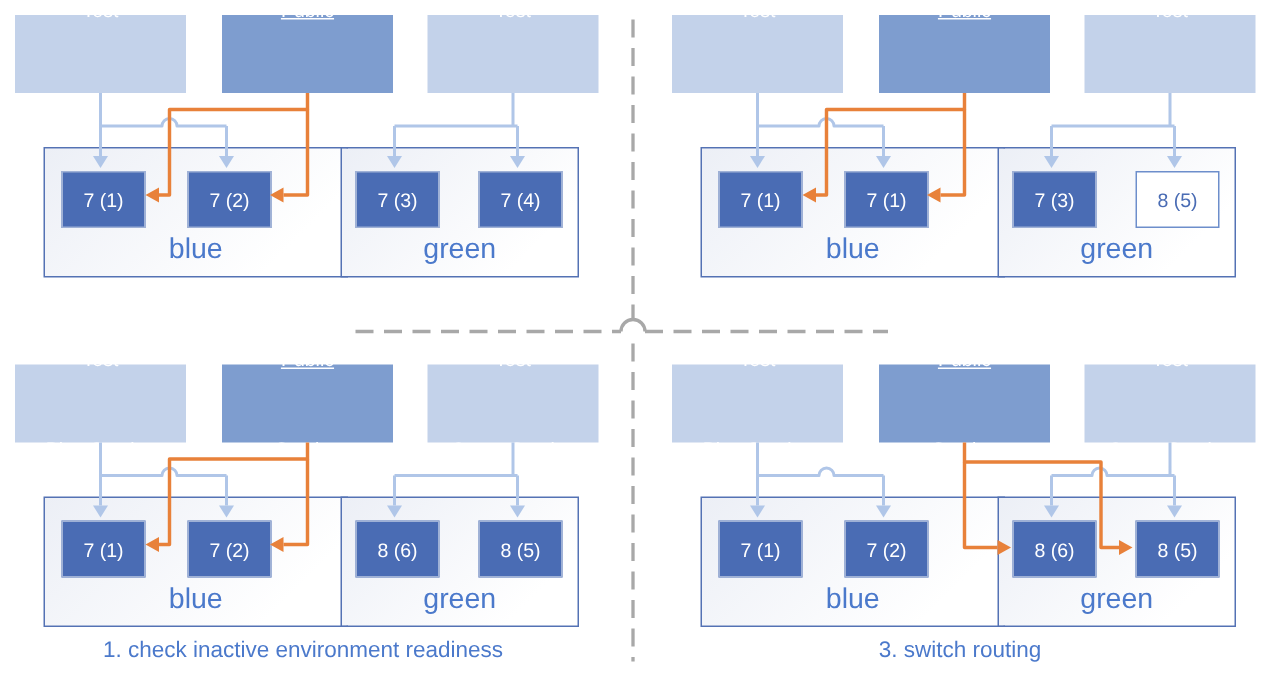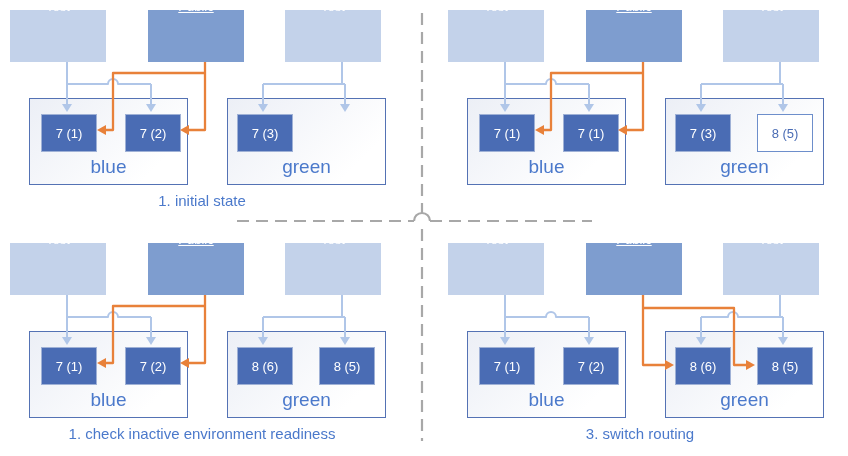--- a/index.html
+++ b/index.html
@@ -6,37 +6,37 @@
   .canvas {
     position:relative; width:848px; height:456px; background:#ffffff;
     font-family:"Liberation Sans", sans-serif; overflow:hidden;
   }
   .panel { position:absolute; width:424px; height:228px; }
   .inner { position:absolute; width:424px; height:228px; left:0; top:0; }
   .inner.shift-r { left:14px; }
   .inner.shift-d { top:5px; }
 
   .svc {
-    position:absolute; top:10px; width:96px; height:52px;
+    position:absolute; top:10px; width:114px; height:52px;
     display:flex; flex-direction:column; justify-content:center; align-items:center;
     text-align:center; color:var(--service-text); font-size:13px; line-height:17px;
     z-index:2;
     gap:43px;
   }
   .svc--test   { background:var(--service-test-fill); }
   .svc--public { background:var(--service-public-fill);text-decoration:underline; }
   .svc-l1 { left:10px; }  .svc-l2 { left:148px; }  .svc-l3 { left:285px; }
 
   .env {
     position:absolute; top:98px; width:157px; height:85px;
     border:1.4px solid var(--env-border);
     background:linear-gradient(135deg, var(--env-fill-start) 0%, var(--env-fill-end) 80%);
     z-index:1;
   }
-  .env--blue  { left:29px; }
+  .env--blue  { left:29px;padding-left:44px; }
   .env--green { left:227px; }
   .env-label {
     position:absolute; bottom:6px; left:0; width:100%;
     text-align:center; color:var(--label-text); font-size:19px;
   }
   .pod {
     position:absolute; top:15px; width:54px; height:36px;
     background:var(--pod-fill); border:1px solid var(--pod-border);
     color:#ffffff; display:flex; align-items:center; justify-content:center;
     font-size:13px;
@@ -92,20 +92,21 @@
         <div>Green Service</div>
       </div>
 
       <div class="env env--blue">
         <div class="pod pod-1b">7 (1)</div>
         <div class="pod pod-2b">7 (2)</div>
         <div class="env-label">blue</div>
       </div>
       <div class="env env--green">
         <div class="pod pod-1g">7 (3)</div>
+        <div class="pod pod-2g">7 (4)</div>
         <div class="env-label">green</div>
       </div>
 
       <svg class="wires" width="424" height="228">
         <g>
           <path class="wb" d="M67,62 V84 M67,84 H108 A5 5 0 0 1 118,84 H151 M67,84 V104 M151,84 V104"></path>
           <polygon class="hb" points="62,104 72,104 67,112"></polygon>
           <polygon class="hb" points="146,104 156,104 151,112"></polygon>
         </g>
         <g>
@@ -114,21 +115,20 @@
           <polygon class="hb" points="340,104 350,104 345,112"></polygon>
         </g>
         <g>
           <path class="wo" d="M205,62 V73 H113 V130 H106"></path>
           <polygon class="ho" points="106,125 106,135 97,130"></polygon>
           <path class="wo" d="M205,73 V130 H189"></path>
           <polygon class="ho" points="189,125 189,135 180,130"></polygon>
         </g>
       </svg>
 
-      <div class="caption">1. initial state</div>
     </div>
   </div>
 
   <div class="panel" style="left:424px;top:0">
     <div class="inner shift-r">
       <div class="svc svc--test svc-l1">
         <div>Test</div>
         <div>Blue Service</div>
       </div>
       <div class="svc svc--public svc-l2">

